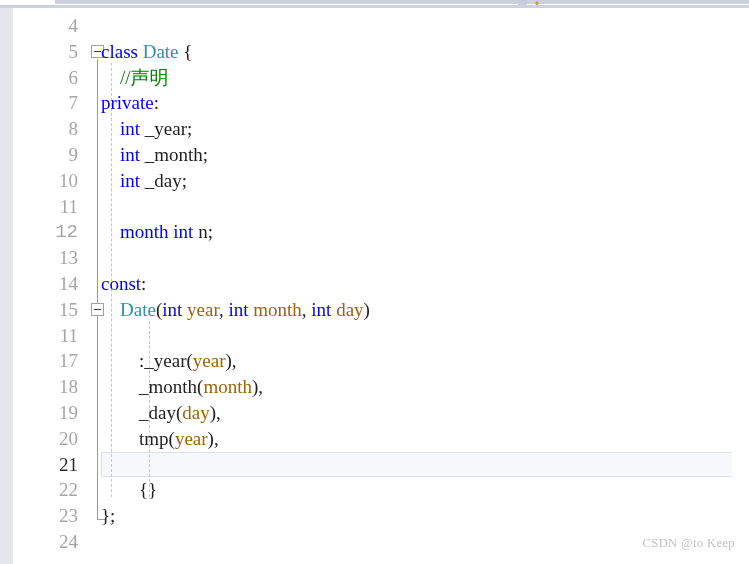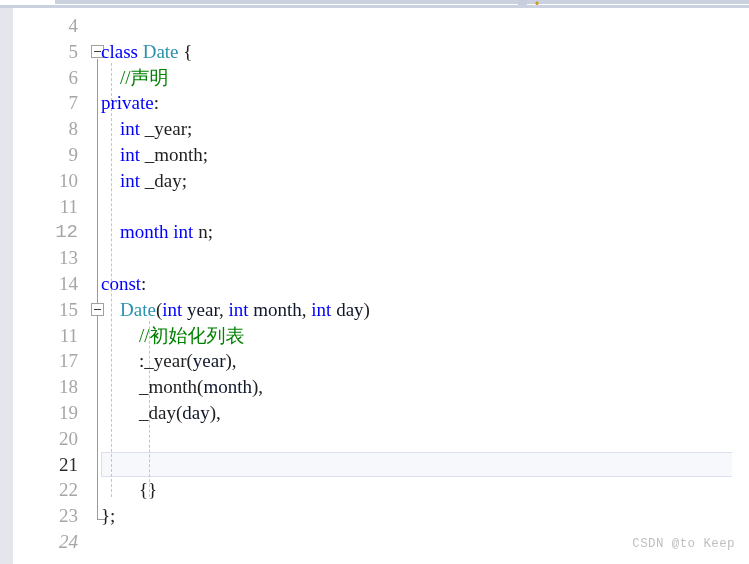--- a/index.html
+++ b/index.html
@@ -171,30 +171,30 @@
     position: absolute;
     left: 2px; top: 5px;
     width: 7px; height: 1px;
     background: #3c3c3c;
   }
 
   
   .kw    { color: #0000ff; }
   .type  { color: #2b91af; }
   .cmt   { color: #008000; }
-  .param { color: #0f172a; }
+  .param { color: #a16207; }
   .plain { color: #1f1f1f; }
   .punct { color: #1f1f1f; }
 
   
   .watermark {
     position: absolute;
     right: 14px;
     bottom: 13px;
-    font-family: Liberation Mono, monospace;
+    font-family: Liberation Serif, serif;
     font-size: 12.5px;
     color: #bfbfbf;
     letter-spacing: 0.4px;
     white-space: nowrap;
   }
 </style>
 </head>
 <body>
 
 <div id="app">
@@ -224,21 +224,21 @@
         <div class="lineno" style="top: 263px;">14</div>
         <div class="lineno" style="top: 288.8px;">15</div>
         <div class="lineno" style="top: 314.6px;">11</div>
         <div class="lineno" style="top: 340.4px;">17</div>
         <div class="lineno" style="top: 366.2px;">18</div>
         <div class="lineno" style="top: 392px;">19</div>
         <div class="lineno" style="top: 417.8px;">20</div>
         <div class="lineno current" style="top: 443.6px;">21</div>
         <div class="lineno" style="top: 469.4px;">22</div>
         <div class="lineno" style="top: 495.2px;">23</div>
-        <div class="lineno" style="top: 521px; font-style: italic;">24</div>
+        <div class="lineno" style="top: 521px;">24</div>
       </div>
     <div class="changebar"></div>
 
     <div class="code-surface" id="code-surface">
 
       <div class="current-line-box" id="current-line-box" style="top: 444.1px;"></div>
 
       <div class="guide-solid" id="g-class" style="left: 14px; top: 50.8px; height: 460.4px;"></div>
       <div class="guide-foot" id="g-class-foot" style="left: 14px; top: 511.2px; width: 9px;"></div>
       <div class="guide" id="g-ind1" style="left: 28px; top: 54.6px; height: 434.8px;"></div>
@@ -248,23 +248,23 @@
       <div class="foldbox" id="fold-15" style="top: 294.8px; left: 8px;"></div>
     <div class="codeline" style="top: 30.8px; left: 18px;"><span class="kw">class</span><span class="plain"> </span><span class="type">Date</span><span class="punct"> {</span></div>
         <div class="codeline" style="top: 56.6px; left: 18px;"><span class="cmt">    //声明</span></div>
         <div class="codeline" style="top: 82.4px; left: 18px;"><span class="kw">private</span><span class="punct">:</span></div>
         <div class="codeline" style="top: 108.2px; left: 18px;"><span class="plain">    </span><span class="kw">int</span><span class="plain"> _year;</span></div>
         <div class="codeline" style="top: 134px; left: 18px;"><span class="plain">    </span><span class="kw">int</span><span class="plain"> _month;</span></div>
         <div class="codeline" style="top: 159.8px; left: 18px;"><span class="plain">    </span><span class="kw">int</span><span class="plain"> _day;</span></div>
         <div class="codeline" style="top: 211.4px; left: 18px;"><span class="plain">    </span><span class="kw">month</span><span class="plain"> </span><span class="kw">int</span><span class="plain"> n;</span></div>
         <div class="codeline" style="top: 263px; left: 18px;"><span class="kw">const</span><span class="punct">:</span></div>
         <div class="codeline" style="top: 288.8px; left: 18px;"><span class="plain">    </span><span class="type">Date</span><span class="punct">(</span><span class="kw">int</span><span class="plain"> </span><span class="param">year</span><span class="punct">, </span><span class="kw">int</span><span class="plain"> </span><span class="param">month</span><span class="punct">, </span><span class="kw">int</span><span class="plain"> </span><span class="param">day</span><span class="punct">)</span></div>
-        <div class="codeline" style="top: 314.6px; left: 18px;"><span class="cmt">        //初始化列表</span></div>
         <div class="codeline" style="top: 366.2px; left: 18px;"><span class="plain">        _month(</span><span class="param">month</span><span class="punct">),</span></div>
         <div class="codeline" style="top: 340.4px; left: 18px;"><span class="plain">        :_year(</span><span class="param">year</span><span class="punct">),</span></div>
         <div class="codeline" style="top: 392px; left: 18px;"><span class="plain">        _day(</span><span class="param">day</span><span class="punct">),</span></div>
+        <div class="codeline" style="top: 417.8px; left: 18px;"><span class="plain">        tmp(</span><span class="param">year</span><span class="punct">),</span></div>
         <div class="codeline" style="top: 469.4px; left: 18px;"><span class="plain">        {}</span></div>
         <div class="codeline" style="top: 495.2px; left: 18px;"><span class="plain">};</span></div>
       </div>
 
     <div class="watermark">CSDN @to Keep</div>
   </div>
 </div>
 
 </body></html>

